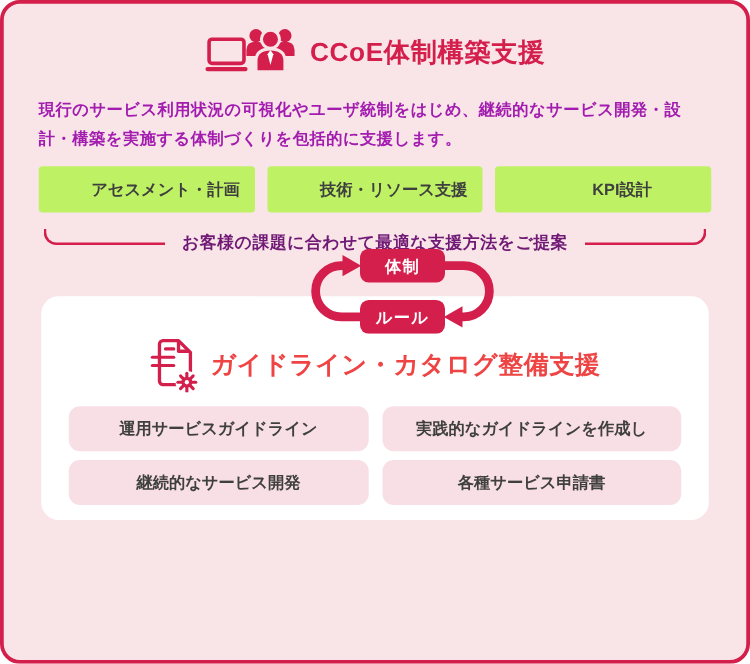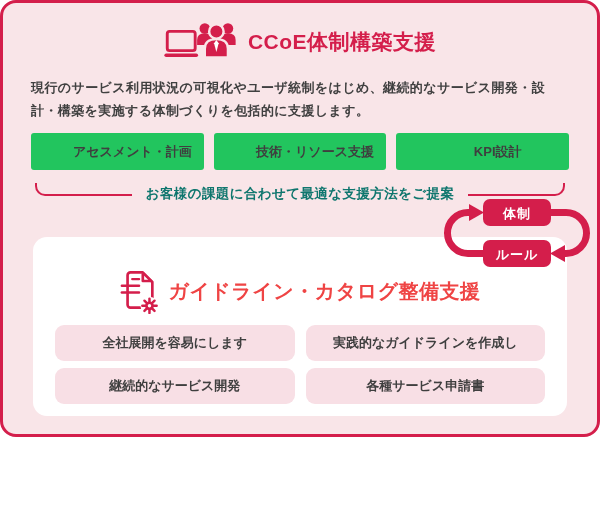--- a/index.html
+++ b/index.html
@@ -2,65 +2,65 @@
 <html><head>
 <meta charset="utf-8">
 <style>
   * { margin: 0; padding: 0; box-sizing: border-box; }
   html, body { background: #ffffff; }
   body {
     font-family: "Liberation Sans", "DejaVu Sans", sans-serif;
     width: 600px; height: 531px;
   }
   .frame {
-    width: 600px; height: 437px;
+    width: 600px; height: 531px;
     background: #f9e5e8;
     border: 3px solid #d41e4b;
     border-radius: 16px;
     overflow: hidden;
     position: relative;
   }
   
   .sec1 { padding: 14px 28px 0; }
   .header1 {
     display: flex; align-items: center; justify-content: center;
     gap: 12px; height: 50px;
   }
   .title1 {
     font-size: 21px; font-weight: 700; color: #d41e4b;
     letter-spacing: 0.5px;
   }
   .desc {
     margin-top: 9px;
-    font-size: 13px; font-weight: 700; color: #404040;
+    font-size: 13px; font-weight: 700; color: #a21caf;
     line-height: 1.78; letter-spacing: 0.4px;
     word-break: break-all;
   }
   .pills3 { display: flex; gap: 10px; margin-top: 11px; }
   .pill-white {
-    flex: 1; height: 37px; background: #22c55e; border-radius: 3px;
+    flex: 1; height: 37px; background: #bef264; border-radius: 3px;
     display: flex; align-items: center; justify-content: center;
     font-size: 13px; font-weight: 700; color: #3f3f3f; padding-left: 30px;
   }
   
   .bracket-row {
     display: flex; align-items: flex-end;
     margin: 6px 4px 0; height: 20px;
   }
   .bracket-end { flex: 1; height: 13px; border-bottom: 2.5px solid #d41e4b; }
   .bracket-end.left  { border-left: 2.5px solid #d41e4b; border-bottom-left-radius: 10px; }
   .bracket-end.right { border-right: 2.5px solid #d41e4b; border-bottom-right-radius: 10px; }
   .bracket-caption {
     padding: 0 14px; white-space: nowrap;
-    font-size: 13.5px; font-weight: 700; color: #0f766e;
+    font-size: 13.5px; font-weight: 700; color: #701a75;
     transform: translateY(7px); letter-spacing: 0.4px;
   }
   
   .cycle-wrap {
-    display: flex; justify-content: flex-end;
+    display: flex; justify-content: center;
     margin-top: 3px; margin-bottom: -30px;
     position: relative; z-index: 2; margin-left: 44px;
   }
   .badge-text { font-size: 13px; font-weight: 700; fill: #ffffff; letter-spacing: 1px; }
   
   .card {
     position: relative; z-index: 1;
     background: #ffffff; border-radius: 14px;
     margin: 0 30px;
     padding: 30px 22px 12px;
@@ -172,20 +172,20 @@
           </g>
           <circle r="4.6" fill="#d41e4b"></circle>
           <circle r="1.8" fill="#ffffff"></circle>
         </g>
       </svg>
       <div class="title2">ガイドライン・カタログ整備支援</div>
     </div>
 
 
     <div class="grid5">
-      <div class="pill-pink">全社展開を容易にします</div>
+      <div class="pill-pink">運用サービスガイドライン</div>
       <div class="pill-pink">実践的なガイドラインを作成し</div>
       <div class="pill-pink">継続的なサービス開発</div>
       <div class="pill-pink">各種サービス申請書</div>
     </div>
   </div>
 
 </div>
 
 </body></html>

